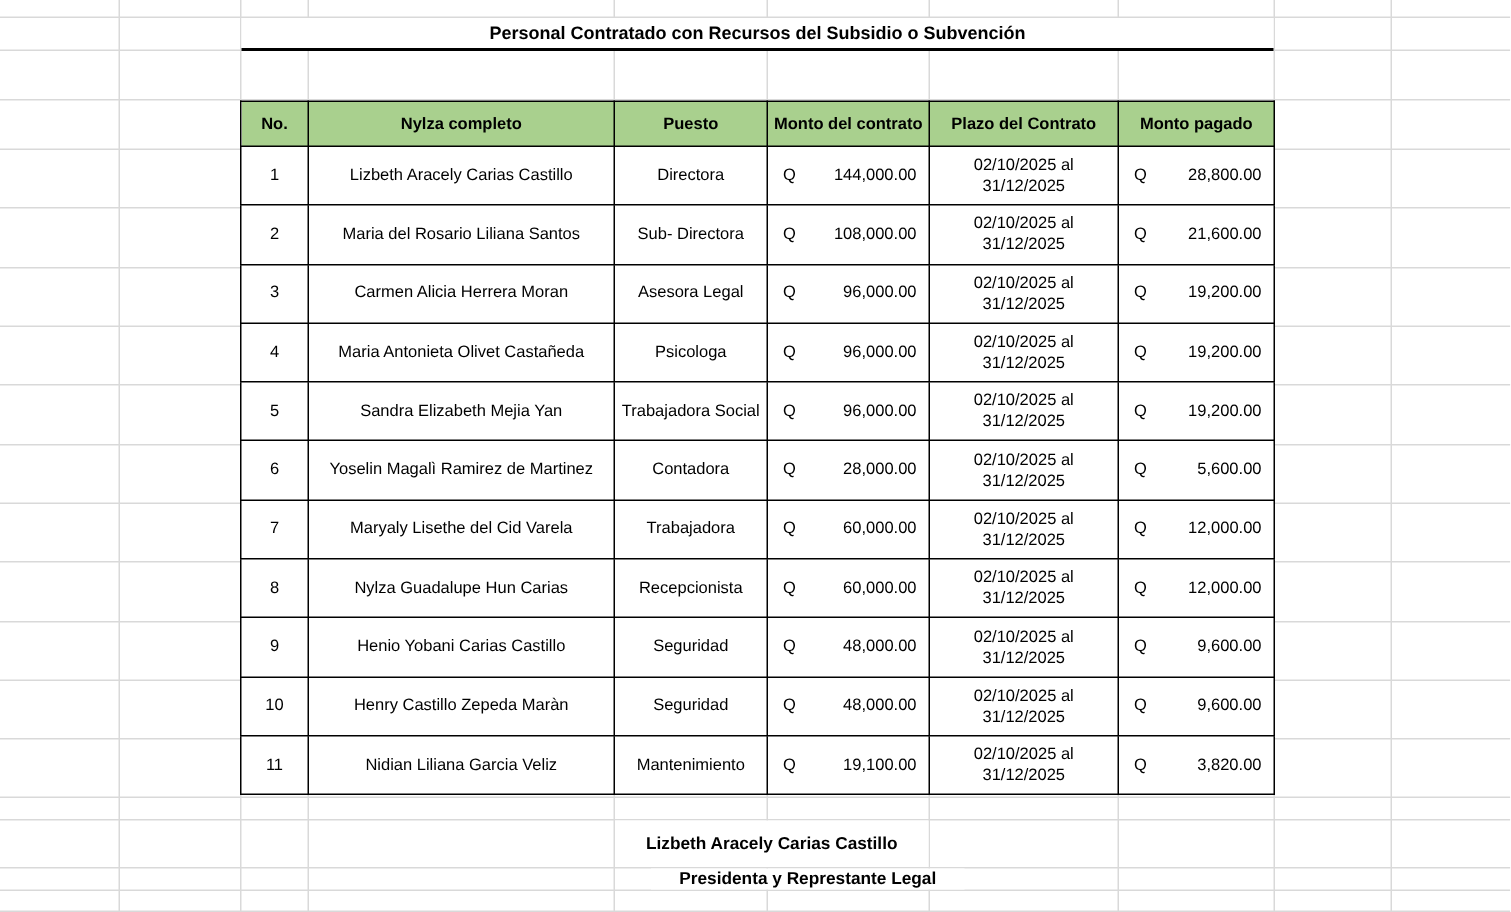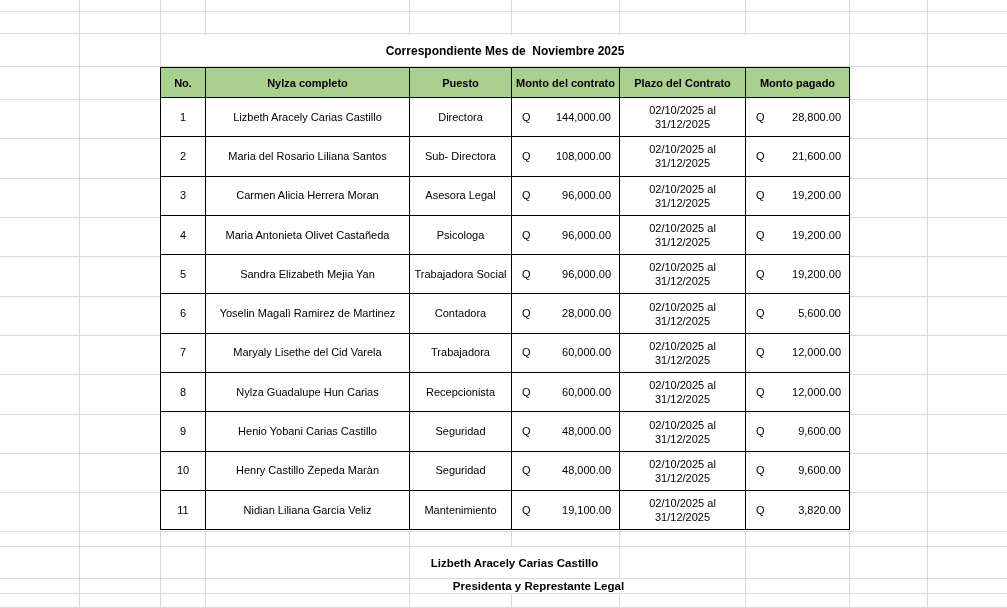--- a/index.html
+++ b/index.html
@@ -59,22 +59,22 @@
       <div class="gl" style="left: 0px; top: 414px; width: 1007px; height: 1px;"></div>
       <div class="gl" style="left: 0px; top: 453px; width: 1007px; height: 1px;"></div>
       <div class="gl" style="left: 0px; top: 492px; width: 1007px; height: 1px;"></div>
       <div class="gl" style="left: 0px; top: 531px; width: 1007px; height: 1px;"></div>
       <div class="gl" style="left: 0px; top: 546px; width: 1007px; height: 1px;"></div>
       <div class="gl" style="left: 0px; top: 578px; width: 1007px; height: 1px;"></div>
       <div class="gl" style="left: 0px; top: 593px; width: 1007px; height: 1px;"></div>
       <div class="gl" style="left: 0px; top: 607px; width: 1007px; height: 1px;"></div>
     </div>
 
-  <div id="title2" class="merged-cell">
-    <span>Correspondiente Mes de  Noviembre 2025</span>
+  <div id="title1" class="merged-cell">
+    <span>Personal Contratado con Recursos del Subsidio o Subvención</span>
   </div>
 
   <div id="footer-name" class="merged-cell">
     <span>Lizbeth Aracely Carias Castillo</span>
   </div>
   <div id="footer-role" class="merged-cell">
     <span>Presidenta y Represtante Legal</span>
   </div>
 
   <table id="personnel-table">

